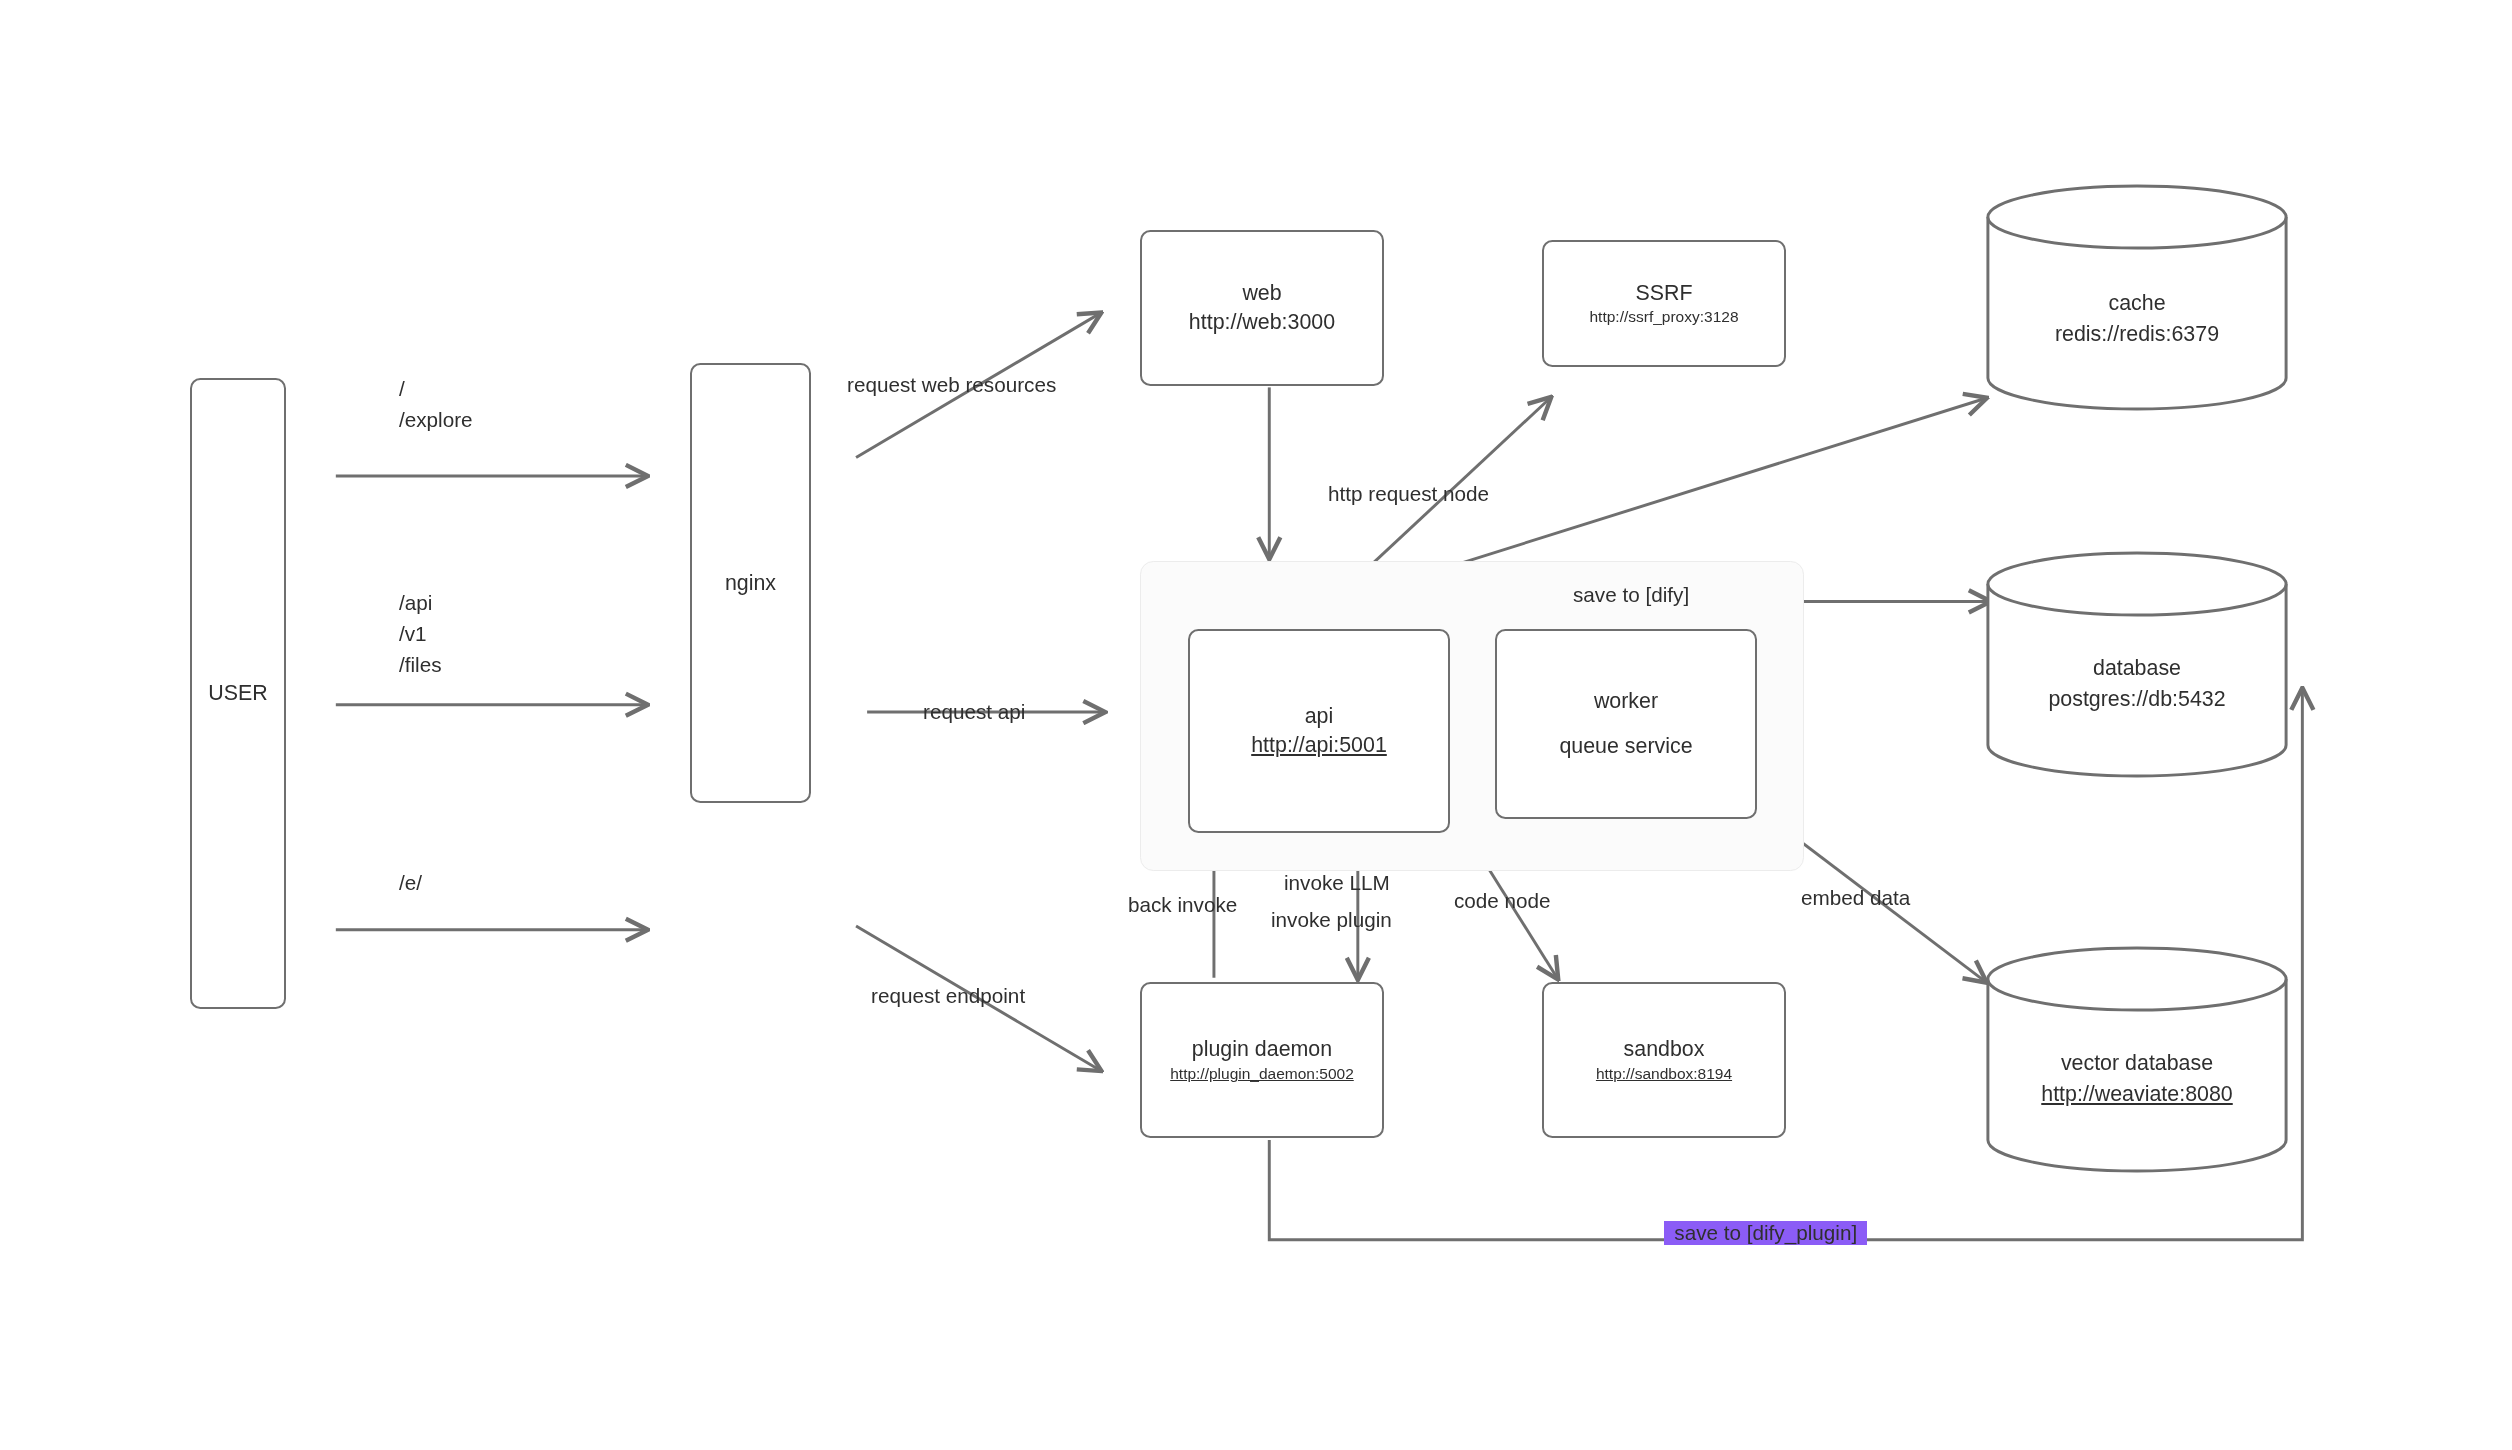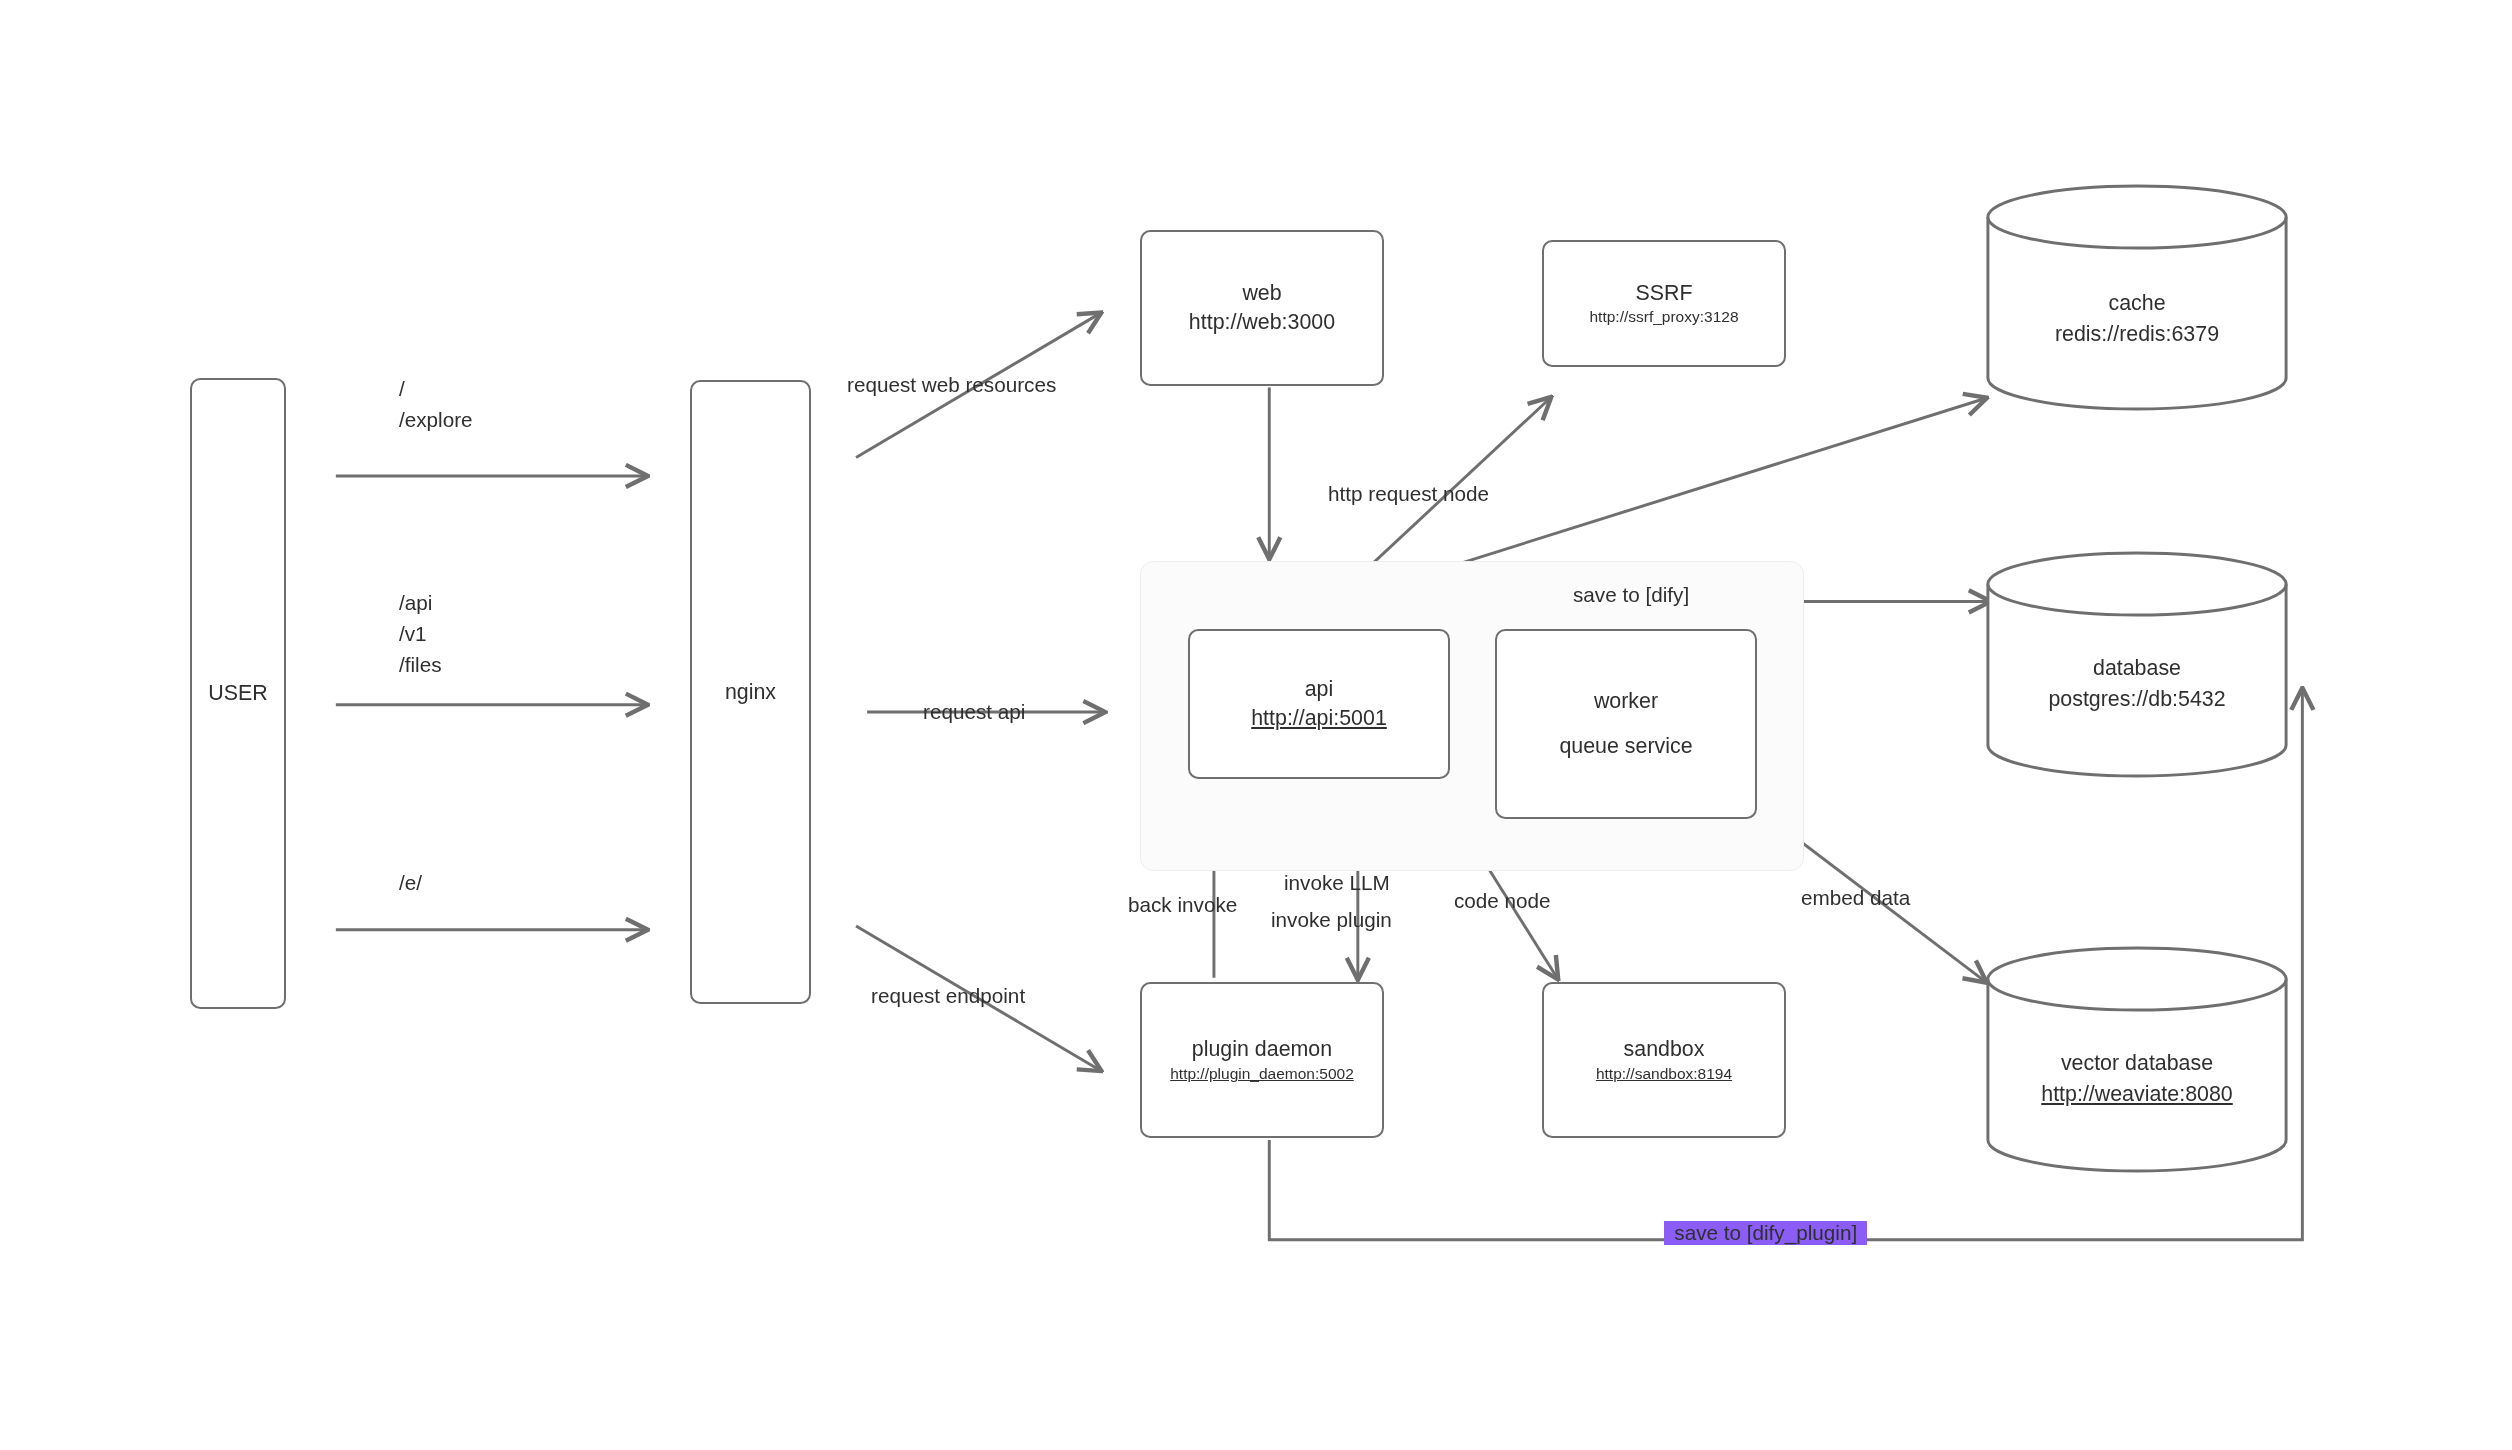--- a/index.html
+++ b/index.html
@@ -123,37 +123,37 @@
       <path d="M 2400 1110 L 2690 1330"></path>
 
       <path d="M 1720 1545 L 1720 1680 L 3120 1680 L 3120 935"></path>
     </g>
   </svg>
 
   <div class="node" style="left:190px; top:378px; width:96px; height:631px;">
     <div class="title">USER</div>
   </div>
 
-  <div class="node" style="left:690px; top:380px; width:121px; height:624px;justify-content:center;">
+  <div class="node" style="left:690px; top:363px; width:121px; height:440px;justify-content:center;">
     <div class="title">nginx</div>
   </div>
 
   <div class="node" style="left:1140px; top:230px; width:244px; height:156px;">
     <div class="title">web</div>
     <div class="sub">http://web:3000</div>
   </div>
 
   <div class="node" style="left:1542px; top:240px; width:244px; height:127px;">
     <div class="title">SSRF</div>
     <div class="sub-small">http://ssrf_proxy:3128</div>
   </div>
 
   <div class="group-box" style="left:1140px; top:561px; width:664px; height:310px;"></div>
 
-  <div class="node" style="left:1188px; top:629px; width:262px; height:150px;">
+  <div class="node" style="left:1188px; top:629px; width:262px; height:204px;">
     <div class="title">api</div>
     <div class="sub underline">http://api:5001</div>
   </div>
 
   <div class="node" style="left:1495px; top:629px; width:262px; height:190px;gap:16px;">
     <div class="title">worker</div>
     <div class="sub">queue service</div>
   </div>
 
   <div class="node" style="left:1140px; top:982px; width:244px; height:156px;">

